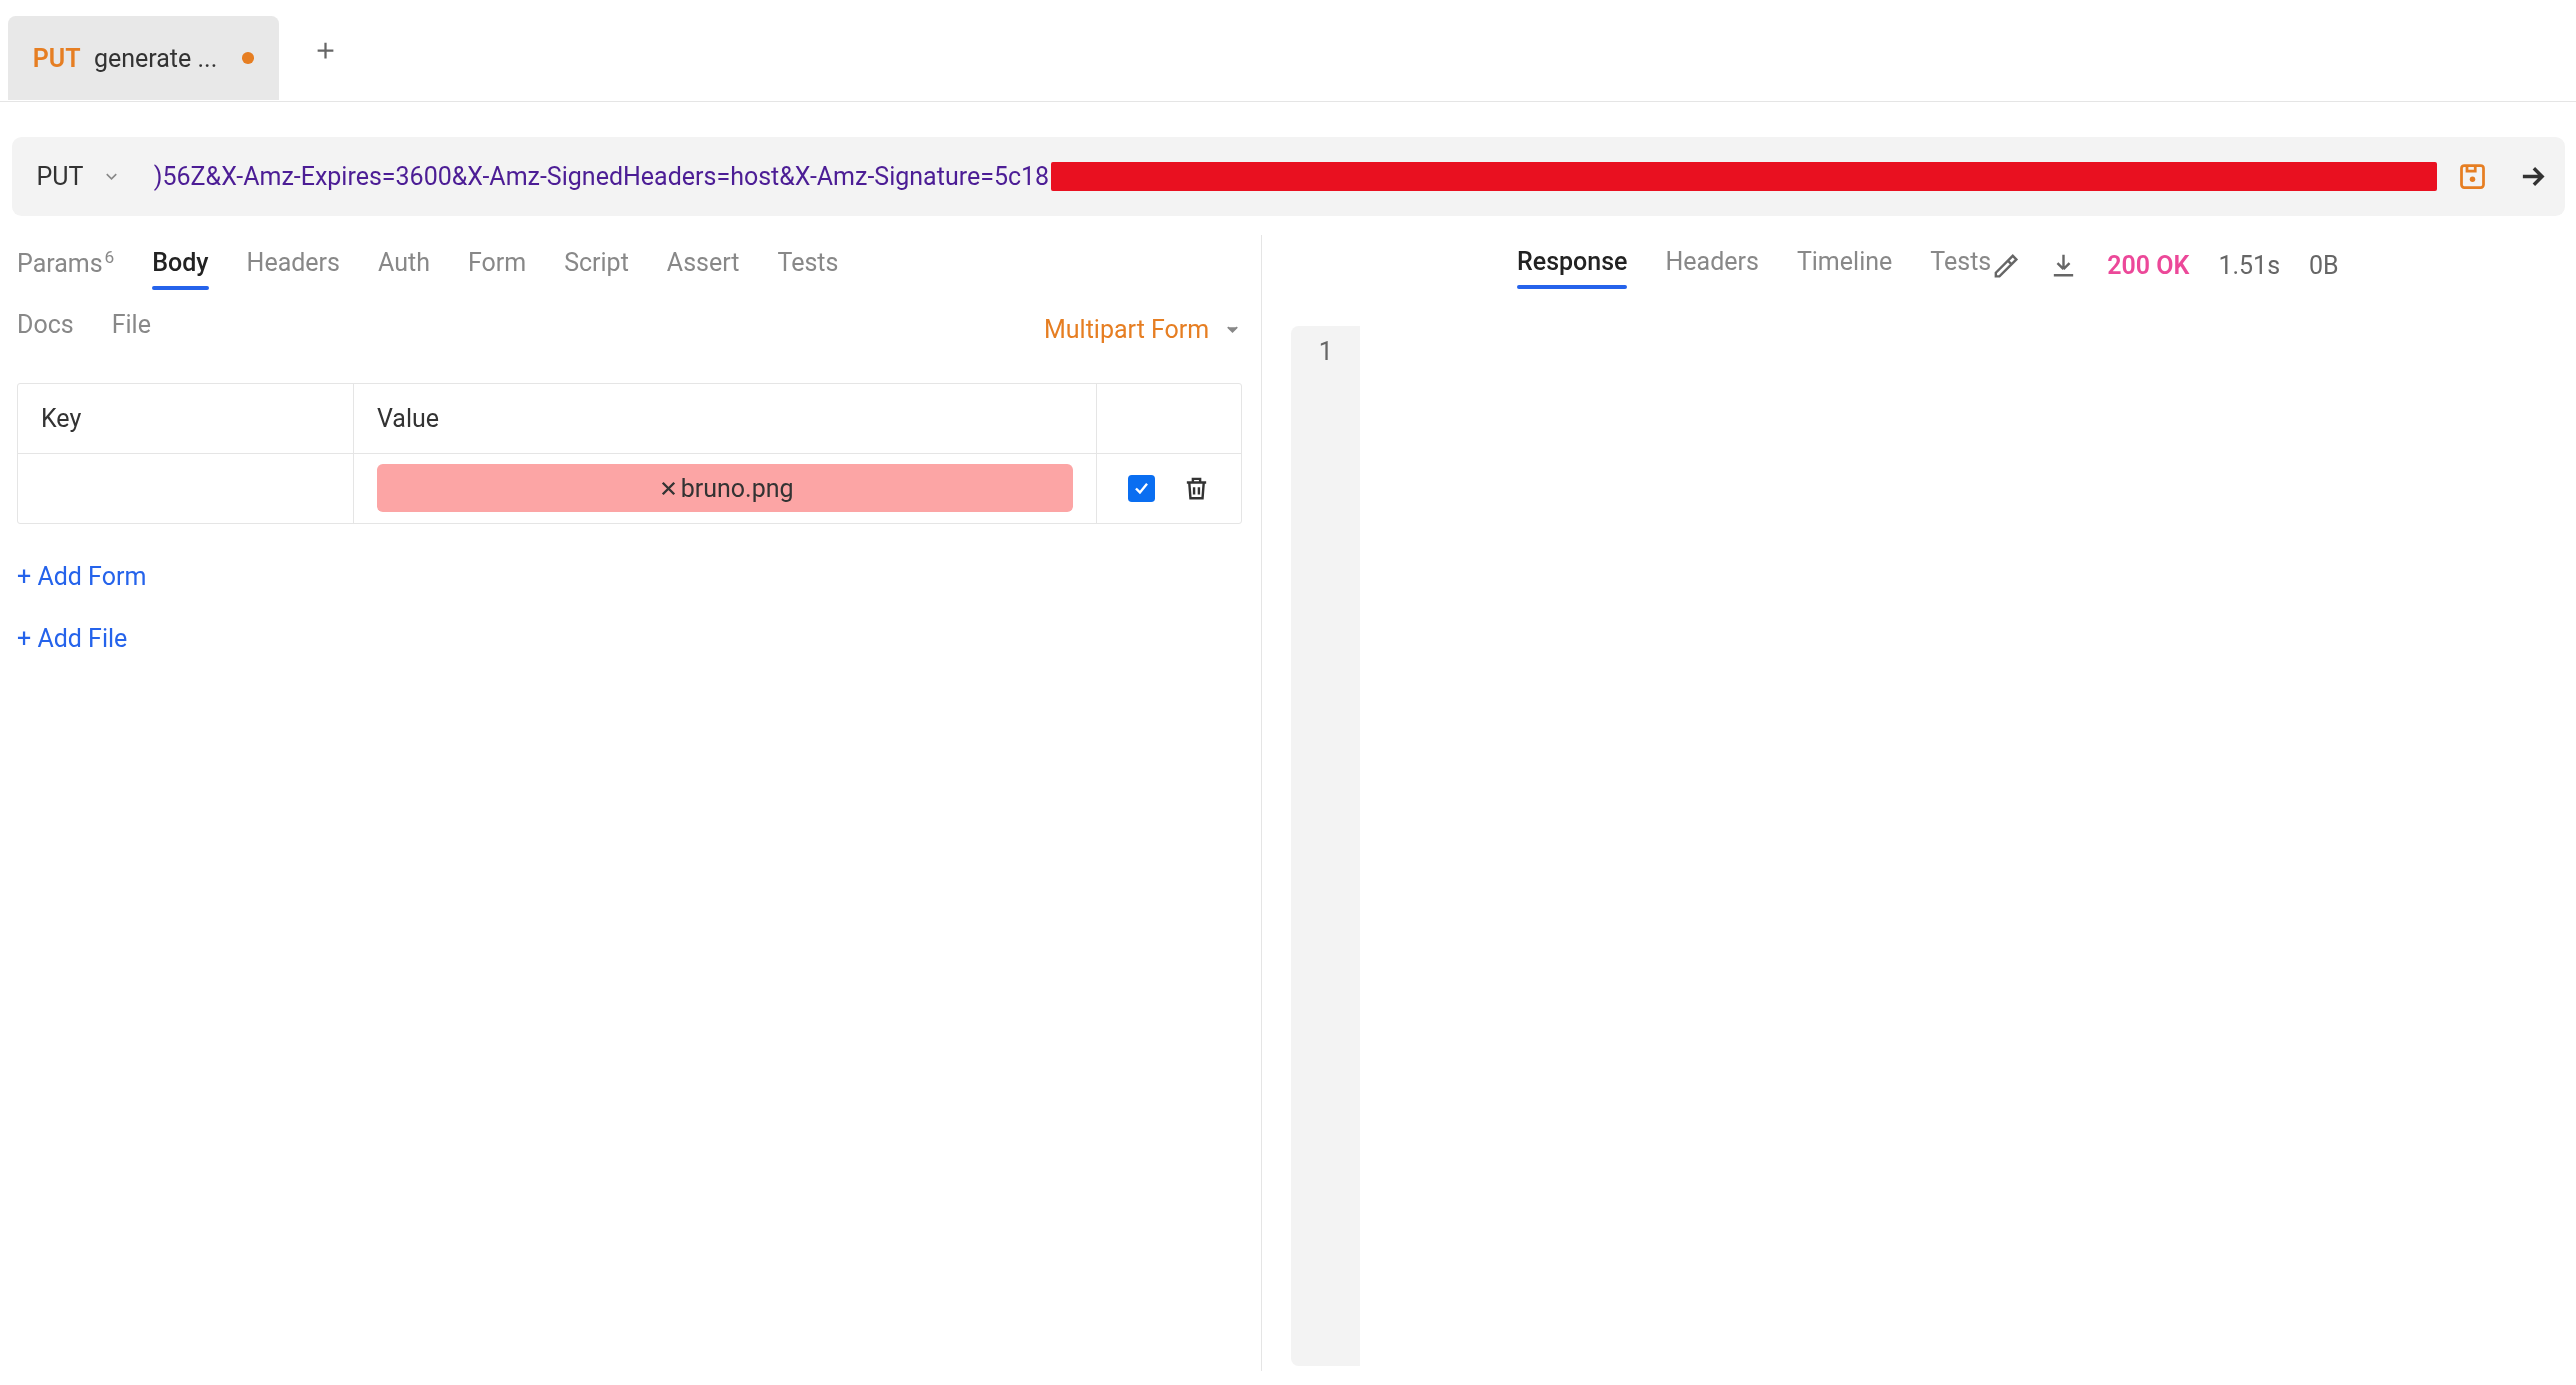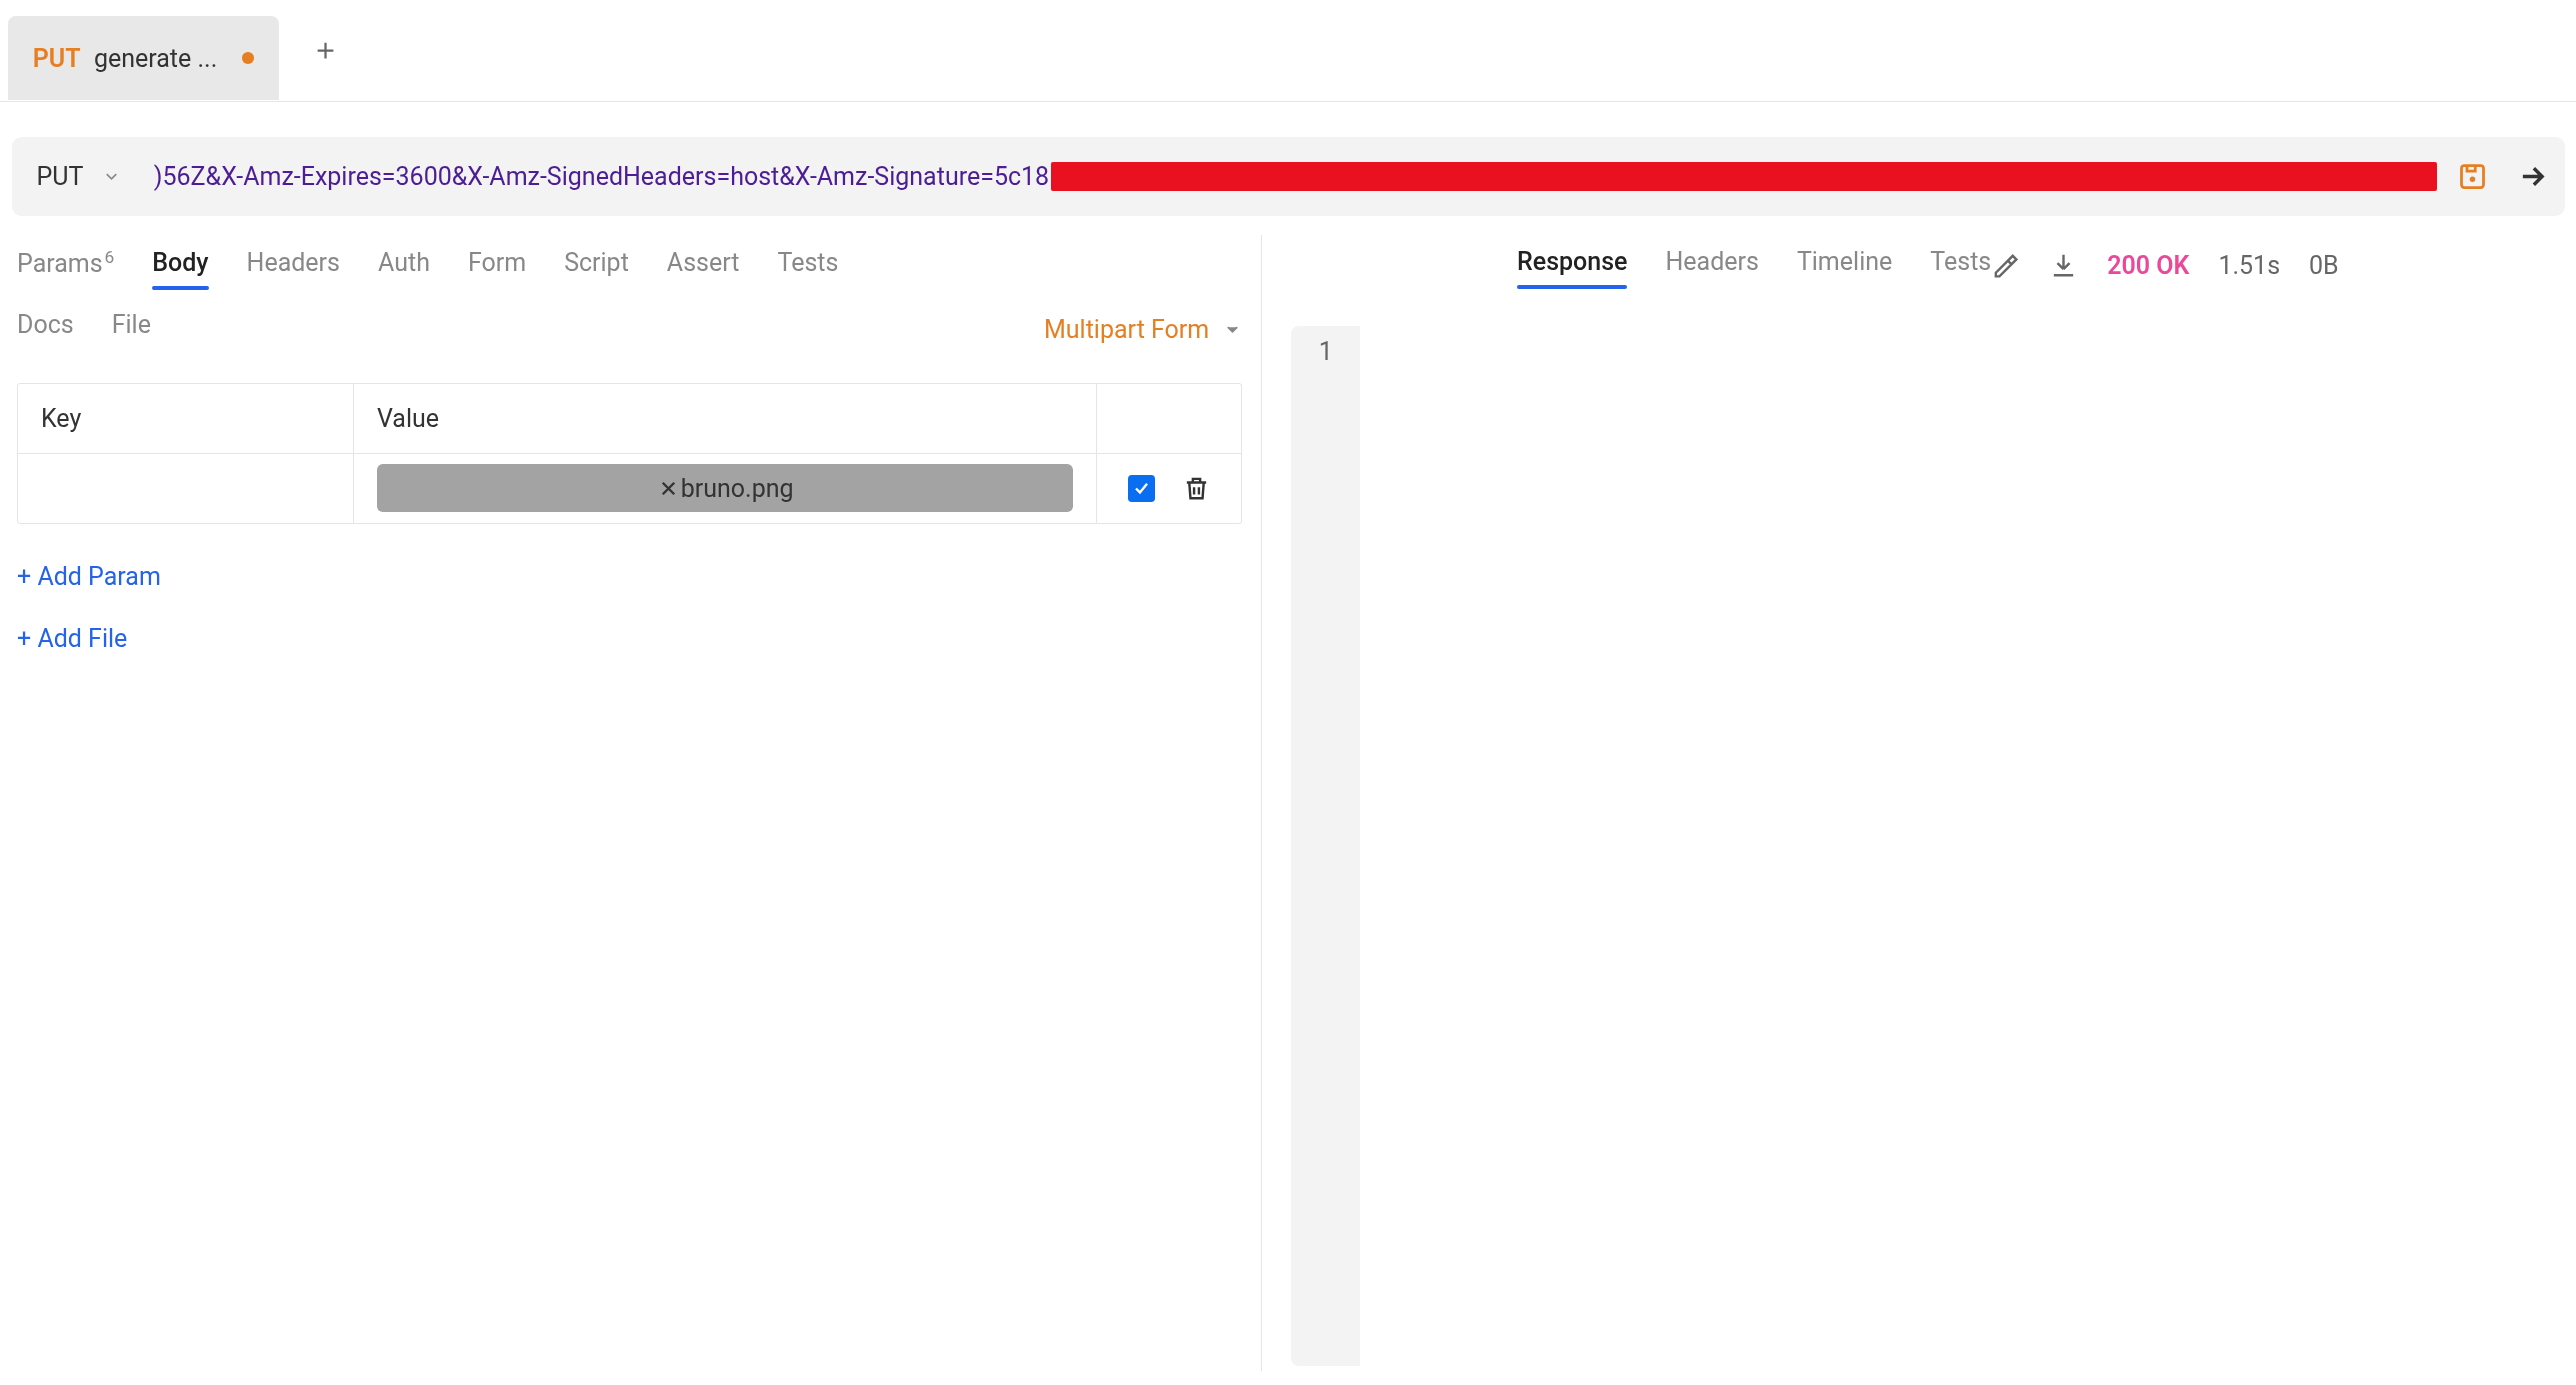--- a/index.html
+++ b/index.html
@@ -238,21 +238,21 @@
       align-items: center;
       justify-content: center;
       gap: 27px;
       height: 69px;
     }
     
     .file-chip {
       display: flex;
       align-items: center;
       gap: 1px;
-      background: #a3a3a3;
+      background: #fca5a5;
       padding: 9.6px 17.3px;
       border-radius: 5.8px;
       width: 100%;
       justify-content: center;
     }
     
     .checkbox {
       width: 27px;
       height: 27px;
       background: #0a6ef1;
@@ -429,21 +429,21 @@
           <span class="icon">
             <svg width="29" height="29" viewBox="0 0 24 24">
                 <path d="M4 7h16M9 7V4h6v3M6 7l1 13h10l1-13M10 11v6M14 11v6" stroke="#333"></path>
               </svg>
           </span>
         </div>
       </div>
     </div>
 
     <div class="add-links">
-      <div class="add-link">+ Add Param</div>
+      <div class="add-link">+ Add Form</div>
       <div class="add-link">+ Add File</div>
     </div>
   </div>
 
   <div class="pane-right">
     <div class="response-header">
       <div class="response-tabs">
         <div class="sub-tab active">Response</div>
         <div class="sub-tab">Headers</div>
         <div class="sub-tab">Timeline</div>

